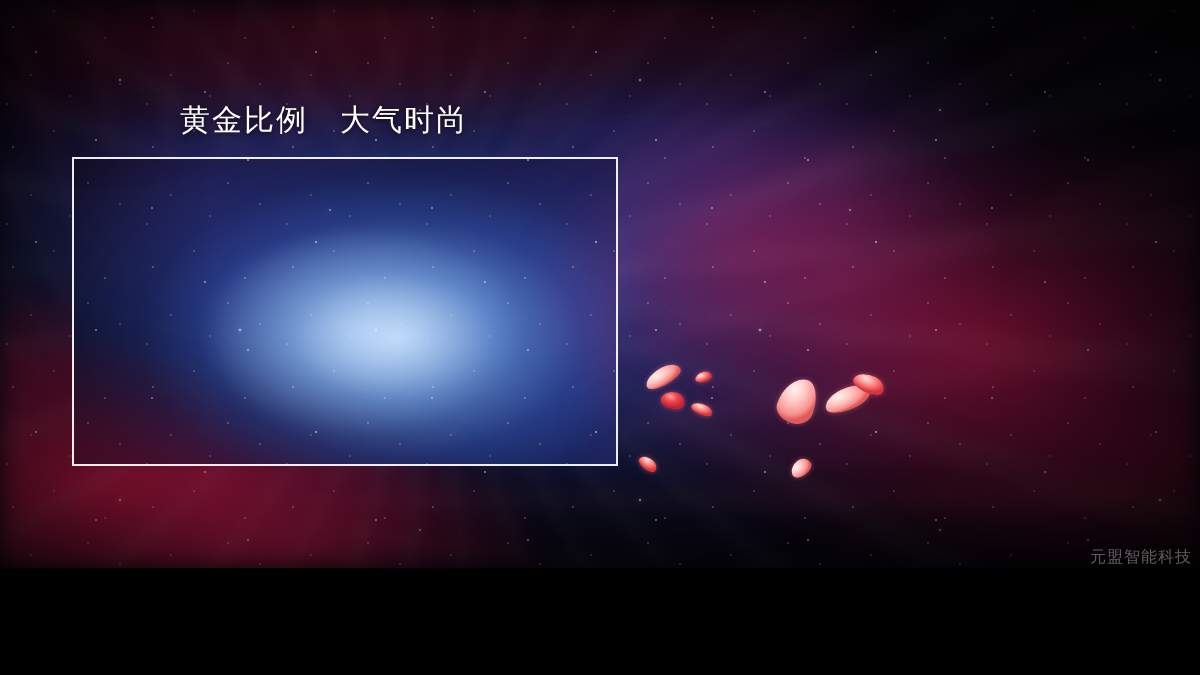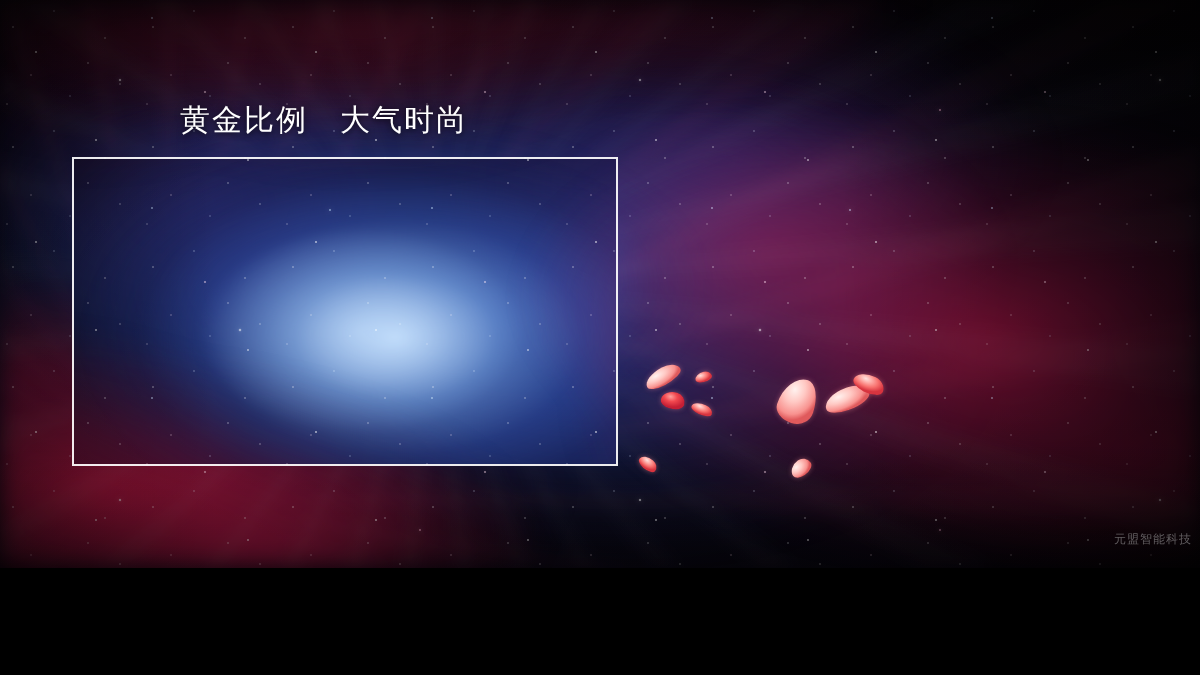--- a/index.html
+++ b/index.html
@@ -150,22 +150,22 @@
   }
   #body-copy{
     position:absolute;left:660px;top:256px;width:520px;
   }
   #body-copy .line{
     font-size:19px;line-height:42px;color:#ffffff;
     letter-spacing:.6px;white-space:nowrap;
     text-shadow:0 1px 5px rgba(0,0,0,.80), 0 0 12px rgba(0,0,0,.55);
   }
   #watermark{
-    position:absolute;right:8px;bottom:20px;
-    font-size:12px;letter-spacing:1px;
+    position:absolute;right:8px;bottom:0;
+    font-size:16px;letter-spacing:1px;
     color:rgba(150,148,150,.62);
   }
 </style>
 </head>
 <body>
 
 <div id="slide">
 
   <div class="layer nb-base"></div>
   <div class="layer nb-violet"></div>

